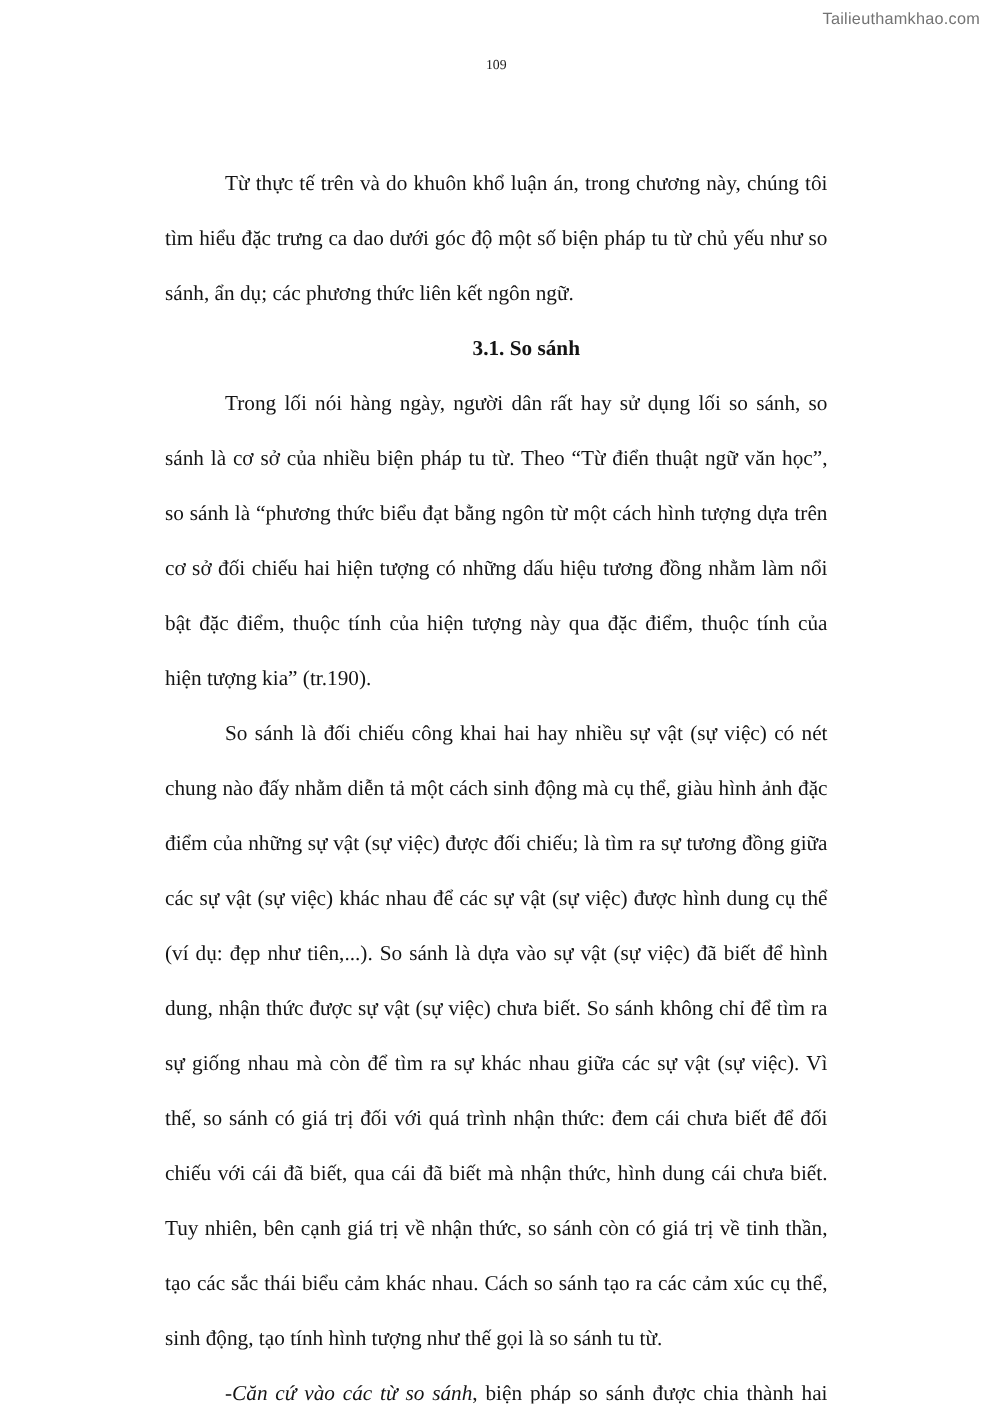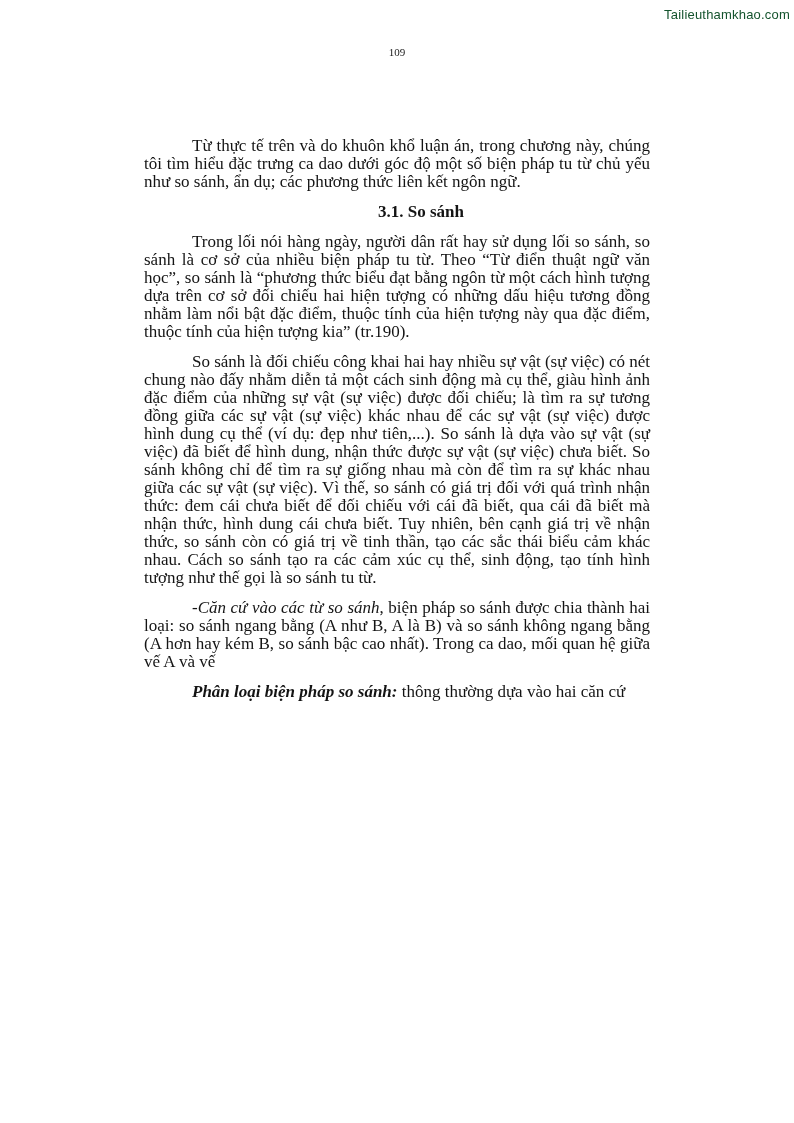--- a/index.html
+++ b/index.html
@@ -12,45 +12,45 @@
     width: 794px;
     height: 1123px;
     background: #ffffff;
     overflow: hidden;
     font-family: "Liberation Serif", "DejaVu Serif", serif;
     color: #141414;
   }
   .watermark {
     position: absolute;
     top: 7px;
-    right: 4px;
+    right: 10px;
     font-family: "Liberation Sans", "DejaVu Sans", sans-serif;
     font-size: 13px;
-    color: #14532d;
+    color: #737373;
     letter-spacing: 0.2px;
   }
   .page-number {
     position: absolute;
     top: 46px;
     left: 0;
     width: 100%;
     text-align: center;
     font-size: 11px;
     color: #1a1a1a;
   }
   .content {
     position: absolute;
     top: 125px;
     left: 132px;
     width: 530px;
   }
   .para {
-    margin: 12px;
+    margin: 0;
     font-size: 17px;
-    line-height: 18px;
+    line-height: 44px;
     text-align: justify;
     text-indent: 48px;
     color: #141414;
   }
   .para.heading {
     font-weight: bold;
     text-align: center;
   }
   .lead-bi {
     font-weight: bold;

